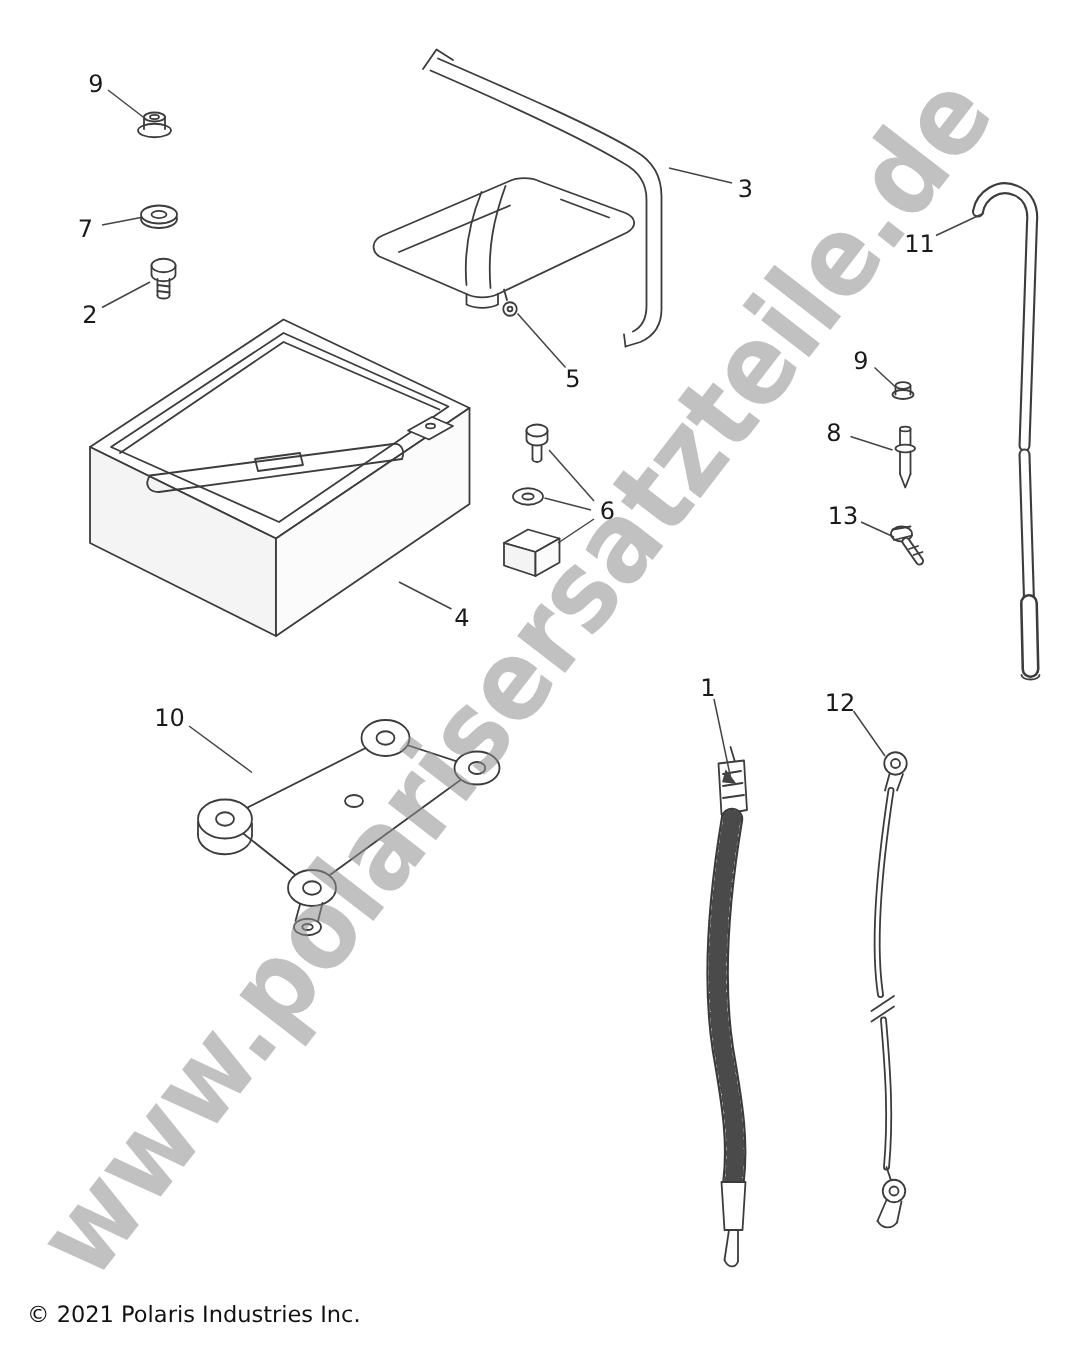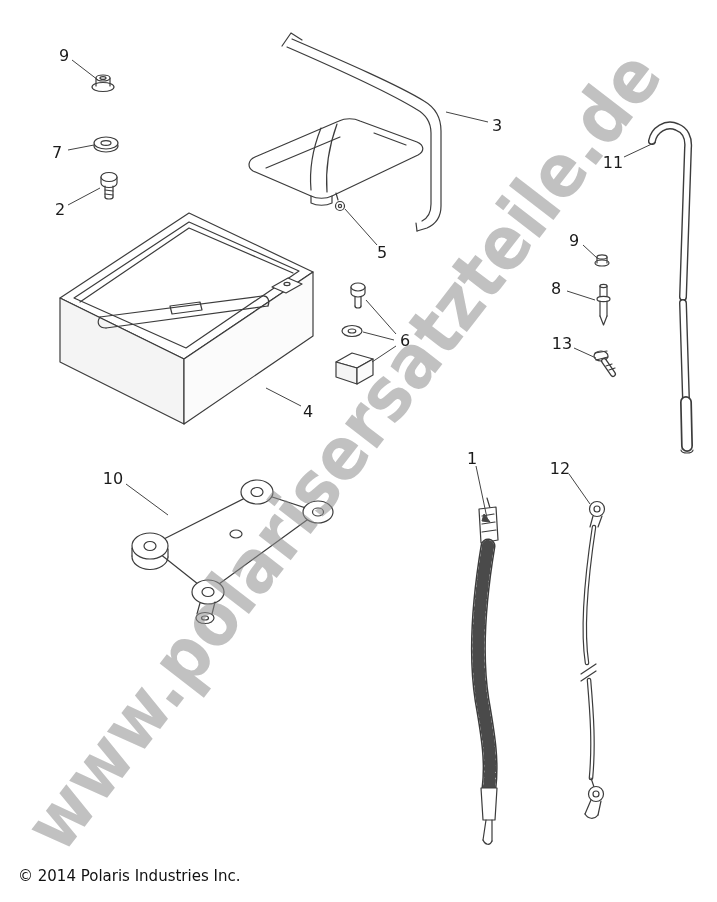--- a/index.html
+++ b/index.html
@@ -201,14 +201,14 @@
     <text class="part-label" x="613" y="168">11</text>
     <text class="part-label" x="574" y="246">9</text>
     <text class="part-label" x="556" y="294">8</text>
     <text class="part-label" x="562" y="349">13</text>
     <text class="part-label" x="113" y="484">10</text>
     <text class="part-label" x="472" y="464">1</text>
     <text class="part-label" x="560" y="474">12</text>
   </g>
 </svg>
 
-<div class="copyright">© 2014 Polaris Industries Inc.</div>
+<div class="copyright">© 2021 Polaris Industries Inc.</div>
 </div>
 
 </body></html>

